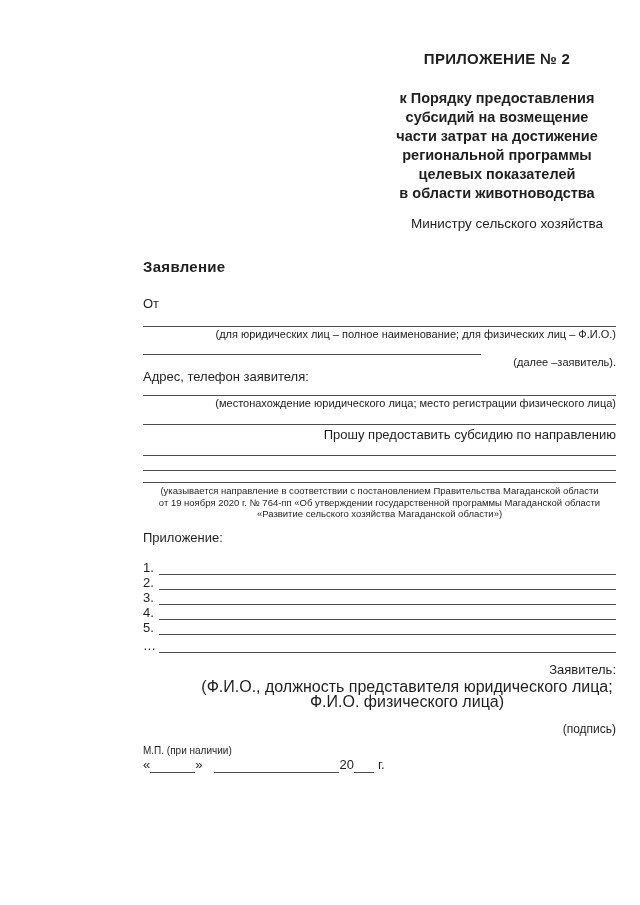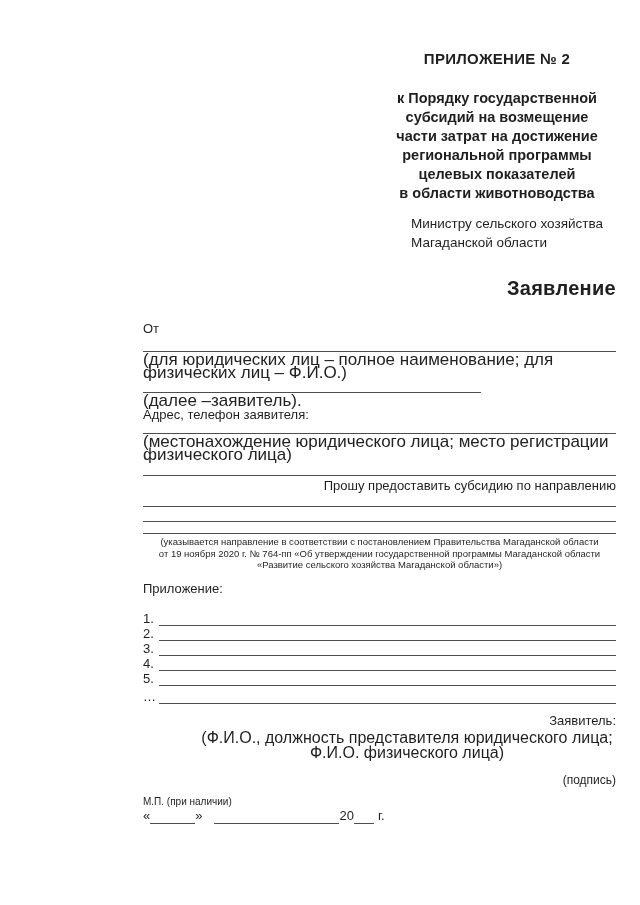--- a/index.html
+++ b/index.html
@@ -22,26 +22,26 @@
     margin-left:auto;
     width:238px;
     margin-top:50px;
     text-align:center;
   }
   .appendix-no{font-size:15px;font-weight:bold;letter-spacing:.3px;}
   .appendix-ref{margin-top:22px;font-weight:bold;font-size:14.5px;line-height:19px;}
   .form-note{margin-top:9px;text-align:right;font-size:12.5px;}
   .addressee{margin-top:11px;margin-left:auto;width:205px;text-align:left;font-size:13.5px;line-height:19px;}
   
-  .doc-title{margin-top:25px;text-align:right;font-weight:bold;font-size:20px;letter-spacing:.3px;}
+  .doc-title{margin-top:25px;text-align:left;font-weight:bold;font-size:15px;letter-spacing:.3px;}
   .label13{font-size:13px;line-height:16px;}
   .rule{border-bottom:1px solid #4d4d4d;}
   .rule.full{width:100%;}
   .rule.partial{width:338px;}
-  .caption{font-size:17px;line-height:13px;text-align:left;color:#222;}
+  .caption{font-size:11px;line-height:13px;text-align:right;color:#222;}
   .fineprint{font-size:9.5px;line-height:11.5px;text-align:center;color:#262626;margin-top:2px;}
   .fill-row{display:flex;align-items:flex-end;font-size:13px;line-height:16px;}
   .fill-row .irule{flex:1;border-bottom:1px solid #4d4d4d;height:14px;}
   .list-row{display:flex;align-items:flex-end;font-size:13px;line-height:15px;}
   .list-row .num{width:16px;}
   .list-row .irule{flex:1;border-bottom:1px solid #4d4d4d;height:12px;}
   .sign-caption{font-size:16px;line-height:15px;text-align:center;margin-left:55px;}
   .signature-note{margin-top:13px;text-align:right;font-size:12px;}
   .seal-note{margin-top:9px;font-size:10px;}
   .date-row{display:flex;align-items:flex-end;font-size:13px;line-height:16px;margin-top:1px;}
@@ -59,30 +59,29 @@
 </style>
 </head>
 <body>
 
 <div class="page">
   <div class="content">
 
     <div class="hdr">
       <div class="appendix-no">ПРИЛОЖЕНИЕ № 2</div>
       <div class="appendix-ref">
-        <div>к Порядку государственной</div>
+        <div>к Порядку предоставления</div>
         <div>субсидий на возмещение</div>
         <div>части затрат на достижение</div>
         <div>региональной программы</div>
         <div>целевых показателей</div>
         <div>в области животноводства</div>
       </div>
       <div class="addressee">
         <div>Министру сельского хозяйства</div>
-        <div>Магаданской области</div>
       </div>
     </div>
 
     <div class="doc-title">Заявление</div>
 
     <div class="label13 mt-from">От</div>
     <div class="rule full h14"></div>
     <div class="caption mt1">(для юридических лиц – полное наименование; для физических лиц – Ф.И.О.)</div>
     <div class="rule partial h13"></div>
     <div class="caption mt1">(далее –заявитель).</div>

